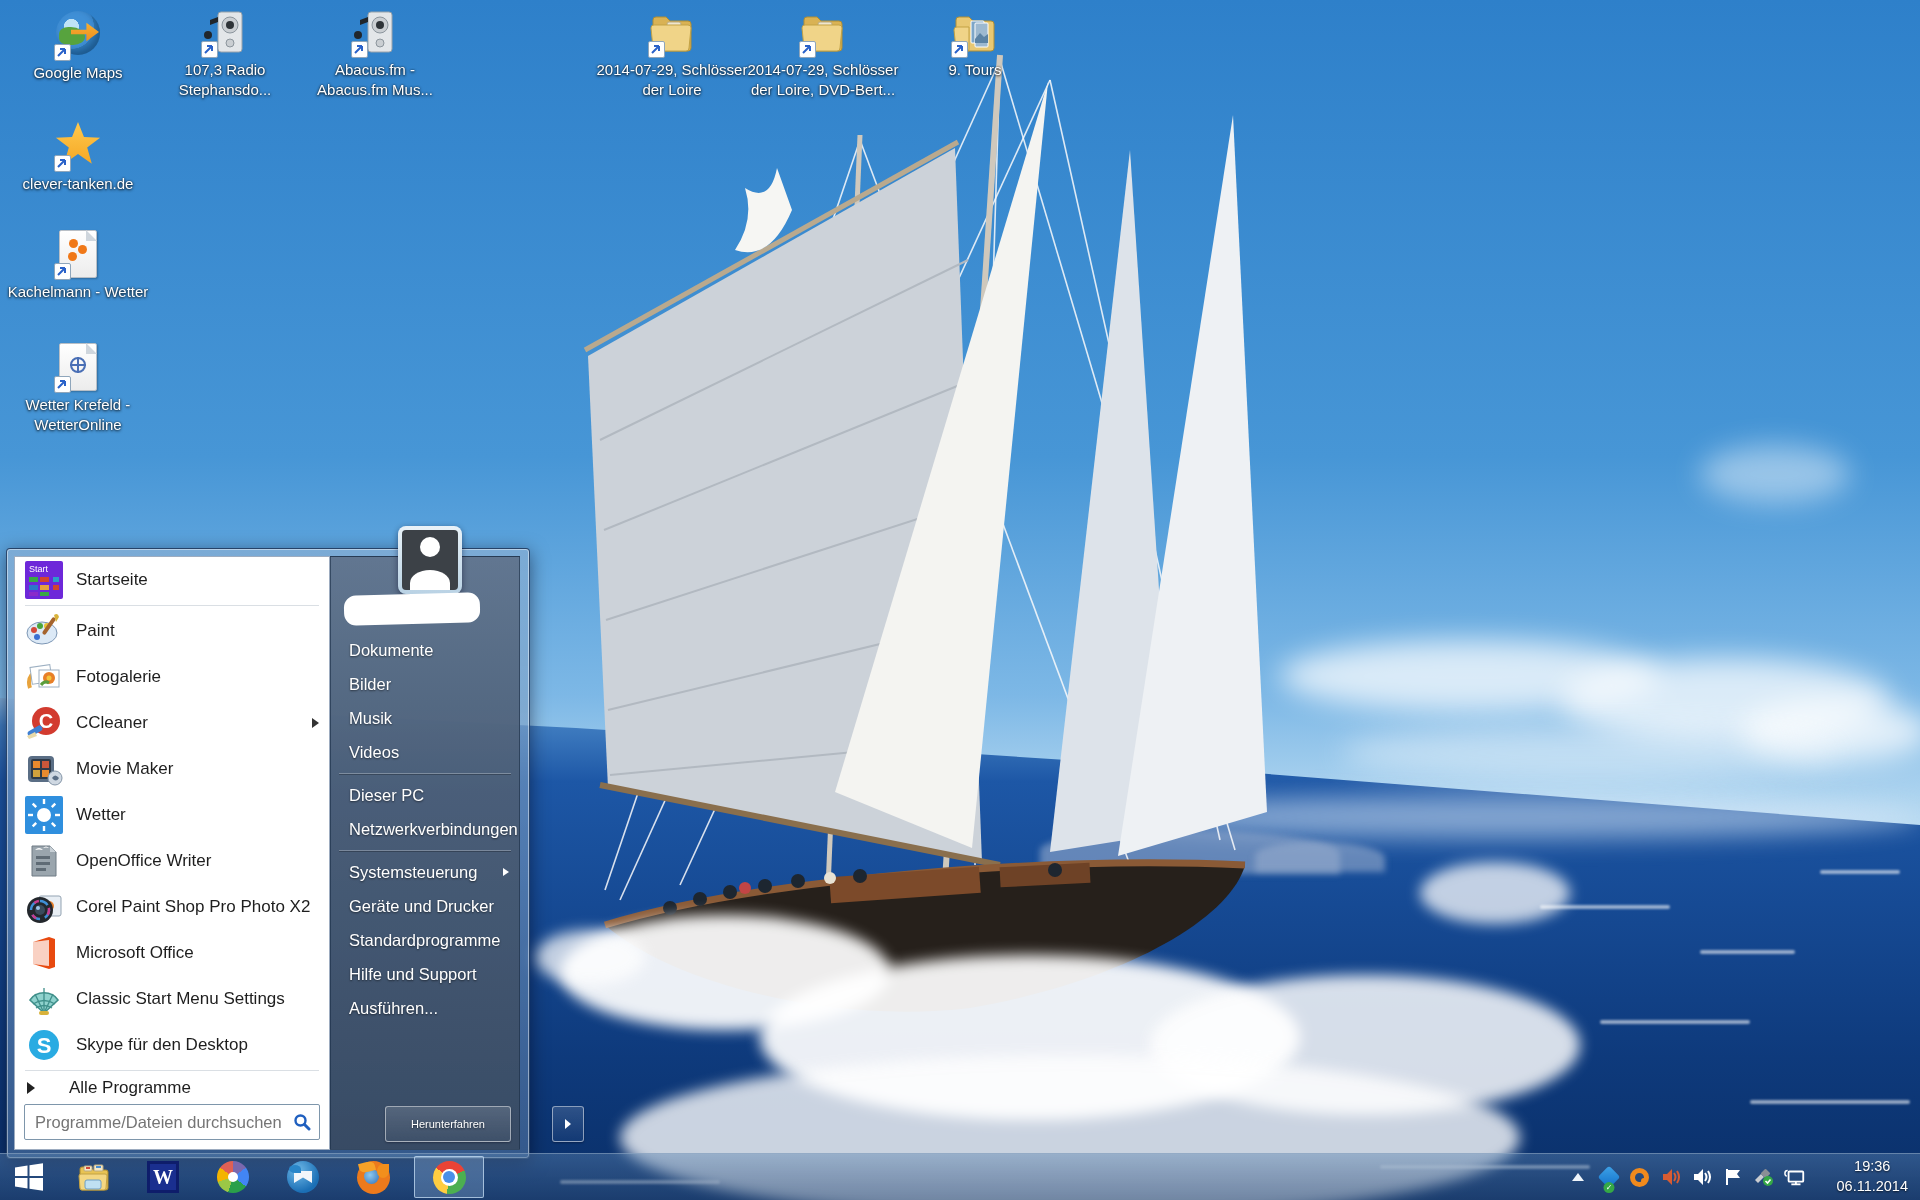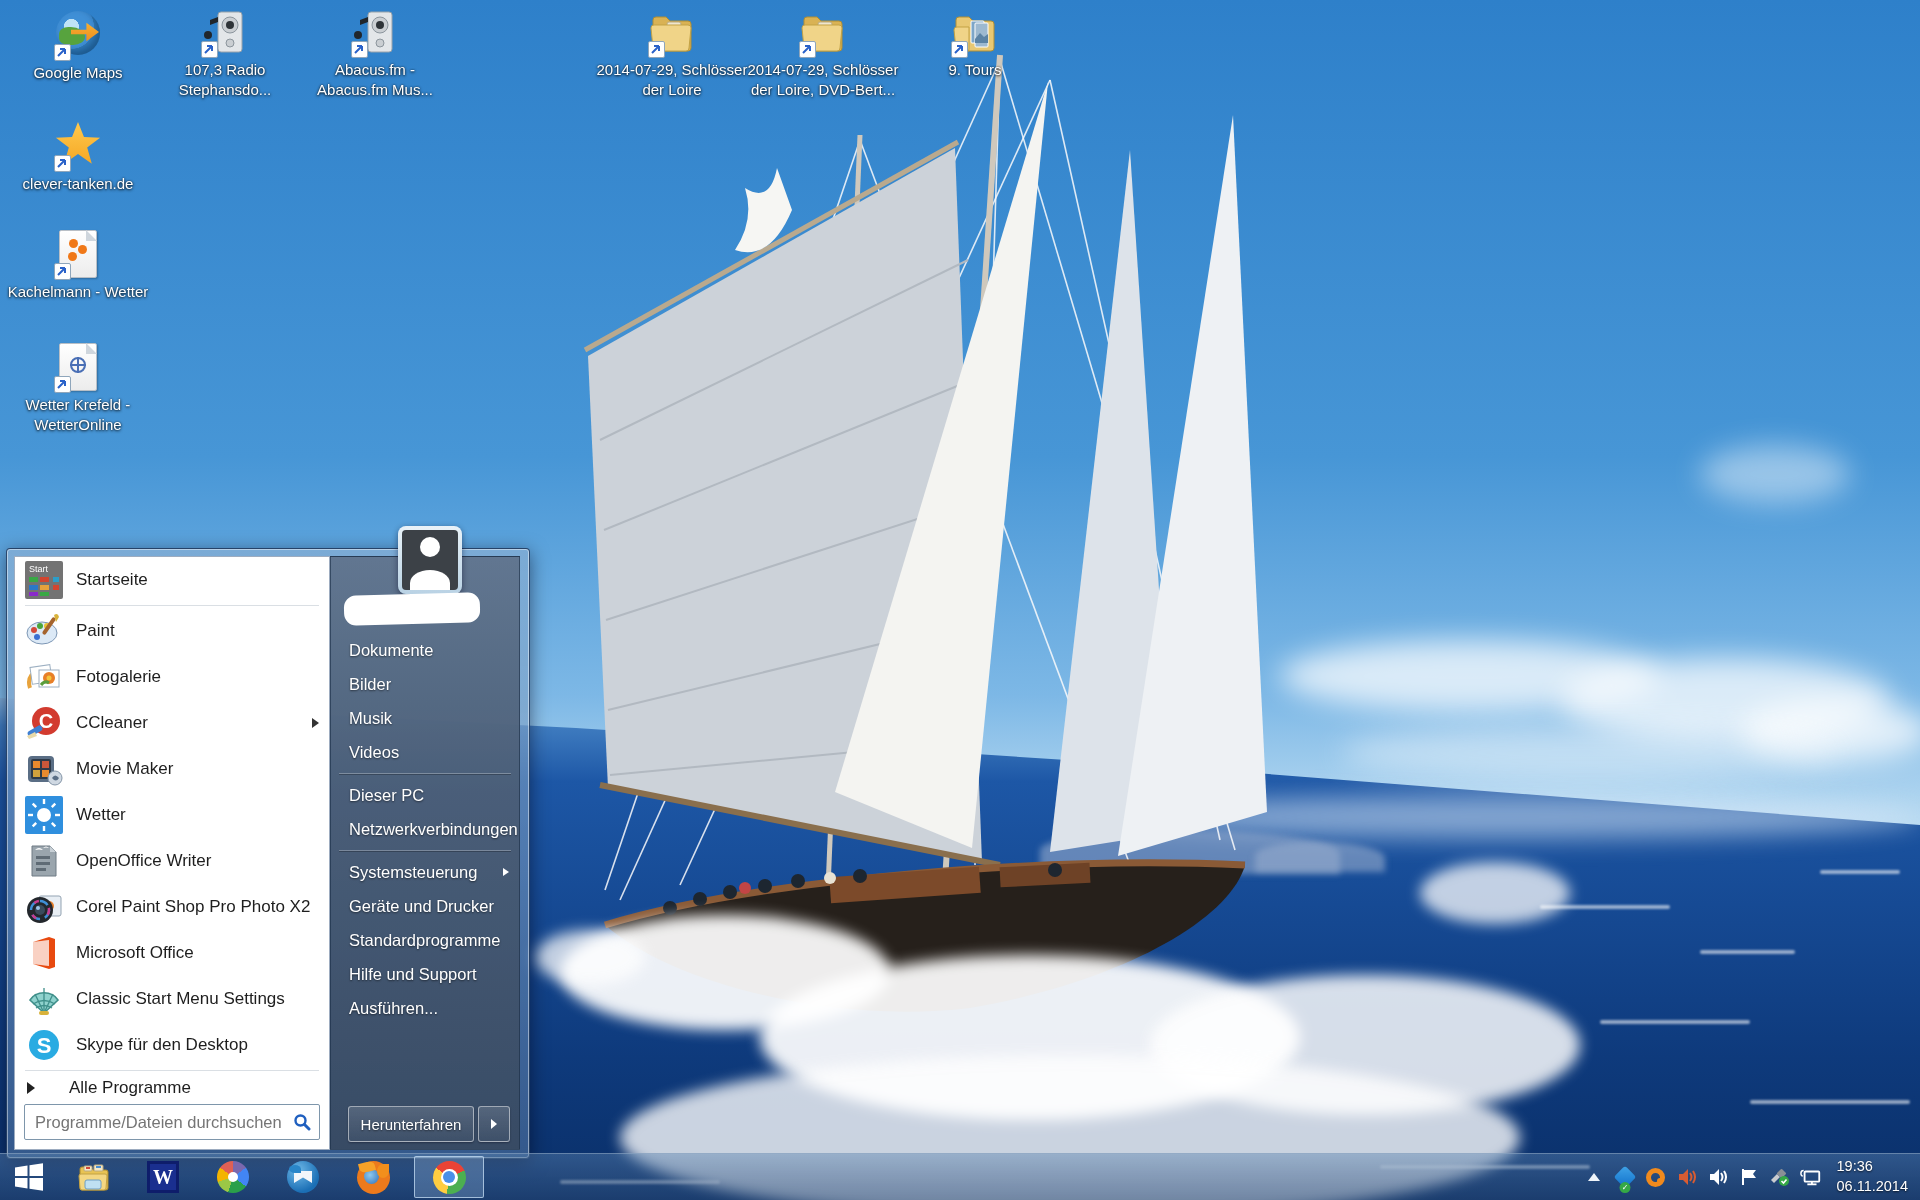--- a/index.html
+++ b/index.html
@@ -54,37 +54,37 @@
     text-shadow:0 1px 2px rgba(0,0,0,.55);cursor:default;}
   .rrow .sub{margin-left:auto;margin-right:10px;width:0;height:0;border-left:6px solid #fff;border-top:4px solid transparent;border-bottom:4px solid transparent;}
   .rsep{height:1px;background:rgba(255,255,255,.28);box-shadow:0 1px 0 rgba(0,0,0,.25);margin:4px 8px;}
   #avatar{position:absolute;left:398px;top:526px;width:64px;height:68px;border-radius:8px;
     background:linear-gradient(180deg,#e9f2f8,#b9d2e4);box-shadow:0 2px 6px rgba(0,0,30,.45);padding:4px;box-sizing:border-box;}
   #avatar .inner{width:100%;height:100%;background:#3c4147;border-radius:4px;position:relative;overflow:hidden;}
   #avatar .head{position:absolute;left:50%;top:7px;width:20px;height:20px;margin-left:-10px;background:#fff;border-radius:50%;}
   #avatar .body{position:absolute;left:50%;bottom:-6px;width:40px;height:26px;margin-left:-20px;background:#fff;border-radius:50% 50% 0 0;}
   #redact{position:absolute;left:344px;top:594px;width:136px;height:30px;background:#fff;border-radius:12px;transform:rotate(-1.5deg);}
   #shutdown{position:absolute;left:348px;top:1106px;height:36px;display:flex;}
-  .sd-btn{display:flex;align-items:center;justify-content:center;color:#fff;font-size:15px;
+  .sd-btn{display:flex;align-items:center;justify-content:center;color:#fff;font-size:11px;
     border:1px solid rgba(255,255,255,.5);border-radius:3px;background:linear-gradient(180deg,rgba(255,255,255,.14),rgba(255,255,255,.03));
-    text-shadow:0 1px 2px rgba(0,0,0,.55);box-shadow:0 1px 2px rgba(0,0,20,.35);}
+    text-shadow:0 1px 2px rgba(0,0,0,.55);box-shadow:0 1px 2px rgba(0,0,20,.35);margin-left:37px;}
   #sd-main{width:124px;margin-right:4px;}
   #sd-arrow{width:30px;}
   #sd-arrow .tri{width:0;height:0;border-left:6px solid #fff;border-top:5px solid transparent;border-bottom:5px solid transparent;}
 
   
   #taskbar{position:absolute;left:0;right:0;bottom:0;height:46px;
     background:linear-gradient(180deg,rgba(90,130,175,.45),rgba(40,72,115,.55));
     border-top:1px solid rgba(190,215,240,.45);display:flex;align-items:center;}
   .tb-ic{width:46px;height:46px;display:flex;align-items:center;justify-content:center;}
   .tb-box{width:70px;height:42px;margin:0 2px;display:flex;align-items:center;justify-content:center;
     border:1px solid rgba(205,228,250,.7);background:rgba(160,195,230,.28);border-radius:2px;box-sizing:border-box;}
   #tray{margin-left:auto;display:flex;align-items:center;gap:9px;padding-right:12px;}
   .tray-ic{width:22px;height:22px;display:flex;align-items:center;justify-content:center;}
-  #clock{color:#fff;font-size:14.5px;line-height:1.35;text-shadow:0 1px 2px rgba(0,0,0,.7);margin-left:6px;}
+  #clock{color:#fff;font-size:14.5px;line-height:1.35;text-align:center;text-shadow:0 1px 2px rgba(0,0,0,.7);margin-left:22px;}
   .chevron{width:0;height:0;border-bottom:8px solid #eef4fa;border-left:6px solid transparent;border-right:6px solid transparent;}
 
   
   #bin{position:absolute;left:1648px;top:995px;width:150px;text-align:center;color:#fff;font-size:15px;
     text-shadow:0 1px 3px rgba(0,0,0,.85);}
 </style>
 </head>
 <body>
 
 <div id="screen">
@@ -308,21 +308,21 @@
     </div>
     <div>Wetter Krefeld -</div>
     <div>WetterOnline</div>
   </div>
 
 
   <div id="menu-frame"></div>
 
   <div id="menu-left">
     <div class="mrow">
-      <div class="mic" style="background:#737373;border-radius:2px;overflow:hidden;">
+      <div class="mic" style="background:#6d28d9;border-radius:2px;overflow:hidden;">
         <div style="position:absolute;left:4px;top:3px;color:#fff;font-size:9px;">Start</div>
         <div style="position:absolute;left:4px;top:16px;width:9px;height:5px;background:#39a845;"></div>
         <div style="position:absolute;left:15px;top:16px;width:9px;height:5px;background:#d2452f;"></div>
         <div style="position:absolute;left:28px;top:16px;width:6px;height:5px;background:#2b9ec9;"></div>
         <div style="position:absolute;left:4px;top:24px;width:9px;height:5px;background:#2b78c9;"></div>
         <div style="position:absolute;left:15px;top:24px;width:9px;height:5px;background:#e6a23c;"></div>
         <div style="position:absolute;left:28px;top:24px;width:6px;height:5px;background:#d2452f;"></div>
         <div style="position:absolute;left:4px;top:31px;width:9px;height:4px;background:#8a2bc9;"></div>
         <div style="position:absolute;left:15px;top:31px;width:9px;height:4px;background:#39a845;"></div>
       </div>

